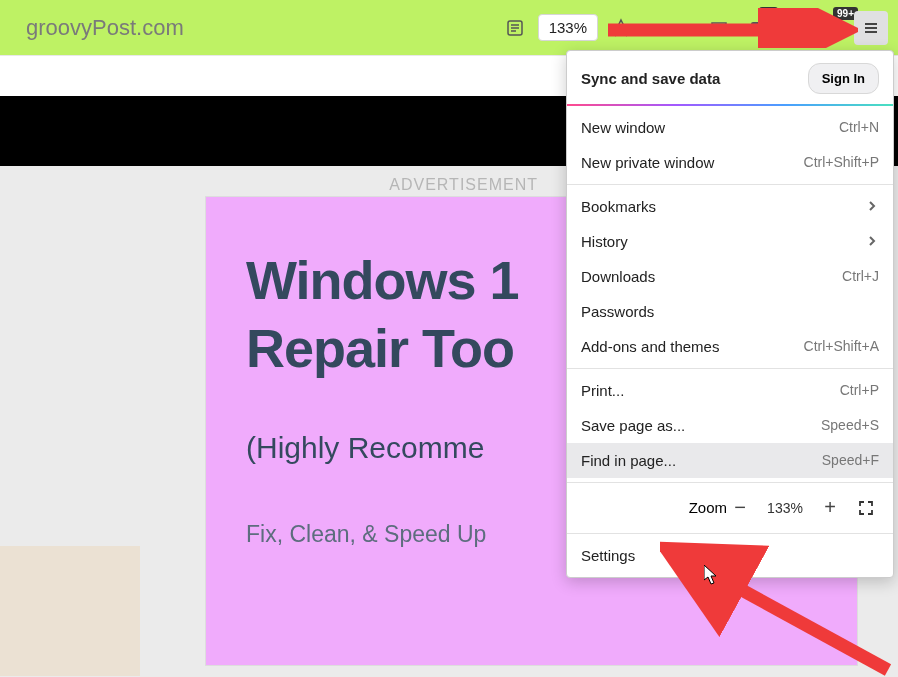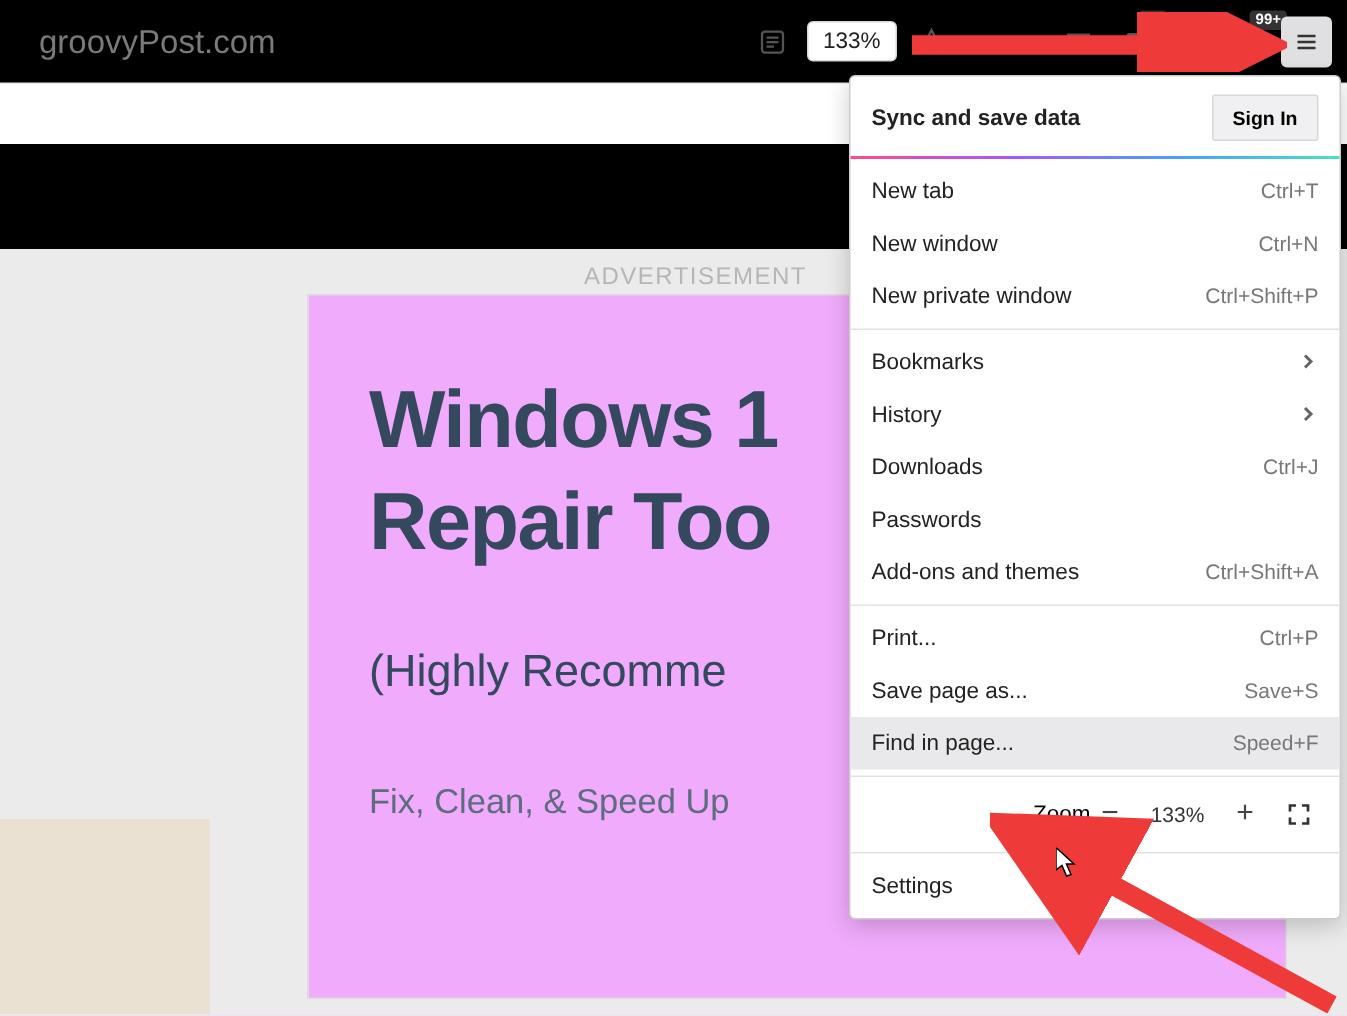--- a/index.html
+++ b/index.html
@@ -1,18 +1,18 @@
 <!DOCTYPE html>
 <html><head>
   <meta charset="utf-8">
   <style>
     * { box-sizing: border-box; margin: 0; padding: 0; }
     body { font-family: -apple-system, BlinkMacSystemFont, "Segoe UI", sans-serif; background: #fff; width: 898px; height: 677px; overflow: hidden; position: relative; }
     
-    .toolbar { height: 56px; background: #000000; display: flex; align-items: center; padding: 0 8px; position: relative; border-bottom: 1px solid #e8e8e8; }
+    .toolbar { height: 56px; background: #bef264; display: flex; align-items: center; padding: 0 8px; position: relative; border-bottom: 1px solid #e8e8e8; }
     .url-display { font-size: 22px; color: #7a7a7a; padding-left: 18px; flex: 0 0 auto; }
     .toolbar-spacer { flex: 1; }
     .toolbar-btn { width: 34px; height: 34px; display: inline-flex; align-items: center; justify-content: center; border-radius: 4px; background: transparent; border: none; cursor: pointer; color: #4b4b4b; margin: 0 2px; position: relative; }
     .toolbar-btn.active { background: #e0e0e2; }
     .zoom-box { background: #fff; border: 1px solid #d6d6d6; border-radius: 4px; padding: 4px 10px; font-size: 15px; color: #222; margin: 0 4px; }
     .badge { position: absolute; top: -4px; right: -4px; background: #333; color: #fff; font-size: 10px; border-radius: 3px; padding: 1px 4px; font-weight: bold; min-width: 16px; text-align: center; }
     .badge-wide { right: -8px; }
     
     .gap { flex: 0 0 60px; }
     
@@ -21,21 +21,21 @@
     .ad-label { text-align: right; color: #b6b6b6; font-size: 16px; letter-spacing: 1px; padding: 10px 360px 2px 0; font-weight: 400; }
     .content-box { background: #f0abfc; border: 1px solid #ddd; margin: 0 40px 0 205px; padding: 50px 40px 30px 40px; height: 470px; }
     .main-heading { font-size: 54px; font-weight: 700; color: #34495e; line-height: 1.25; letter-spacing: -1px; }
     .sub-heading { font-size: 30px; color: #34495e; margin-top: 49px; font-weight: 400; }
     .body-text { font-size: 23px; color: #5d6d7e; margin-top: 56px; font-weight: 300; }
     .thumb-placeholder { position: absolute; left: 0; top: 450px; width: 140px; height: 130px; background: #ebe1d3; }
     
     .menu-panel { position: absolute; top: 50px; right: 4px; width: 328px; background: #fff; border: 1px solid #ccc; border-radius: 4px; box-shadow: 0 4px 16px rgba(0,0,0,.2); z-index: 100; padding-bottom: 4px; margin-left: 28px; }
     .menu-sync { display: flex; align-items: center; justify-content: space-between; padding: 12px 14px 10px 14px; }
     .sync-label { font-weight: 600; font-size: 15px; color: #222; }
-    .signin-btn { background: #f0f0f2; border: 1px solid #d8d8d8; border-radius: 2px; padding: 7px 13px; font-size: 13px; font-weight: 600; cursor: pointer; }
+    .signin-btn { background: #f0f0f2; border: 1px solid #d8d8d8; border-radius: 12px; padding: 7px 13px; font-size: 13px; font-weight: 600; cursor: pointer; }
     .rainbow-sep { height: 1.5px; background: linear-gradient(90deg, #ff4a8d, #a259ff, #4a9eff, #4ae0c0); margin: 0 0 4px 0; }
     .menu-item { display: flex; align-items: center; justify-content: space-between; padding: 9px 14px 9px 14px; font-size: 15px; color: #222; cursor: pointer; }
     .menu-item.highlighted { background: #e9e9eb; }
     .menu-label { }
     .menu-shortcut { color: #777; font-size: 14px; }
     .menu-sep { height: 1px; background: #e2e2e2; margin: 4px 0; }
     .chevron { color: #666; }
     .zoom-row { display: flex; align-items: center; justify-content: flex-end; padding: 8px 14px; font-size: 15px; }
     .zoom-controls { display: flex; align-items: center; gap: 10px; }
     .zoom-ctrl { width: 26px; height: 26px; display: inline-flex; align-items: center; justify-content: center; color: #444; cursor: pointer; font-size: 20px; border-radius: 3px; }
@@ -112,24 +112,20 @@
 </div>
 
 <div class="menu-panel">
   <div class="menu-sync">
     <span class="sync-label">Sync and save data</span>
     <button class="signin-btn">Sign In</button>
   </div>
   <div class="rainbow-sep"></div>
 
   <div class="menu-item">
-    <span class="menu-label">New tab</span>
-    <span class="menu-shortcut">Ctrl+T</span>
-  </div>
-  <div class="menu-item">
     <span class="menu-label">New window</span>
     <span class="menu-shortcut">Ctrl+N</span>
   </div>
   <div class="menu-item">
     <span class="menu-label">New private window</span>
     <span class="menu-shortcut">Ctrl+Shift+P</span>
   </div>
   <div class="menu-sep"></div>
 
   <div class="menu-item">
@@ -161,21 +157,21 @@
     <span class="menu-shortcut">Ctrl+Shift+A</span>
   </div>
   <div class="menu-sep"></div>
 
   <div class="menu-item">
     <span class="menu-label">Print...</span>
     <span class="menu-shortcut">Ctrl+P</span>
   </div>
   <div class="menu-item">
     <span class="menu-label">Save page as...</span>
-    <span class="menu-shortcut">Save+S</span>
+    <span class="menu-shortcut">Speed+S</span>
   </div>
   <div class="menu-item highlighted">
     <span class="menu-label">Find in page...</span>
     <span class="menu-shortcut">Speed+F</span>
   </div>
   <div class="menu-sep"></div>
 
   <div class="zoom-row">
     <span class="menu-label">Zoom</span>
     <div class="zoom-controls">

